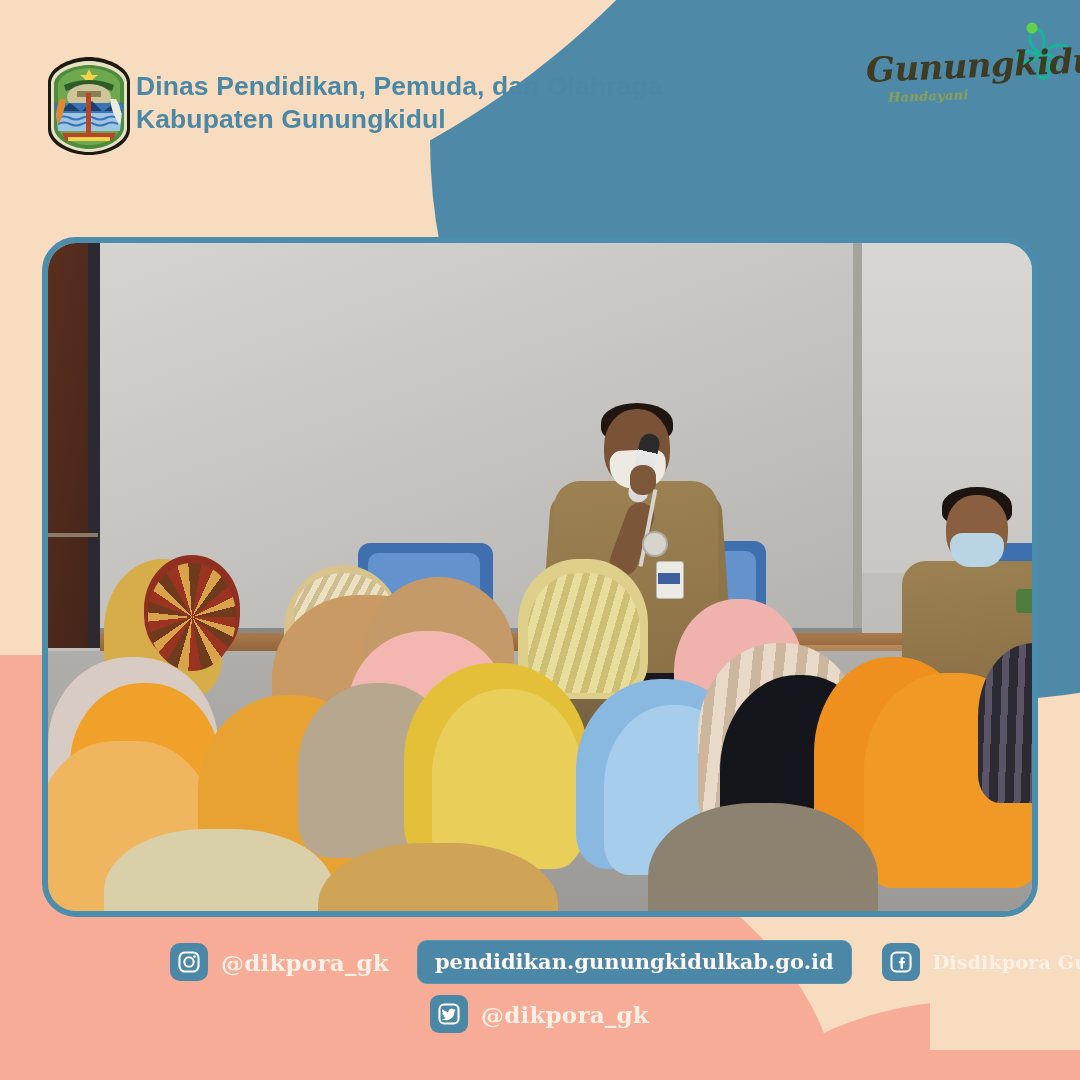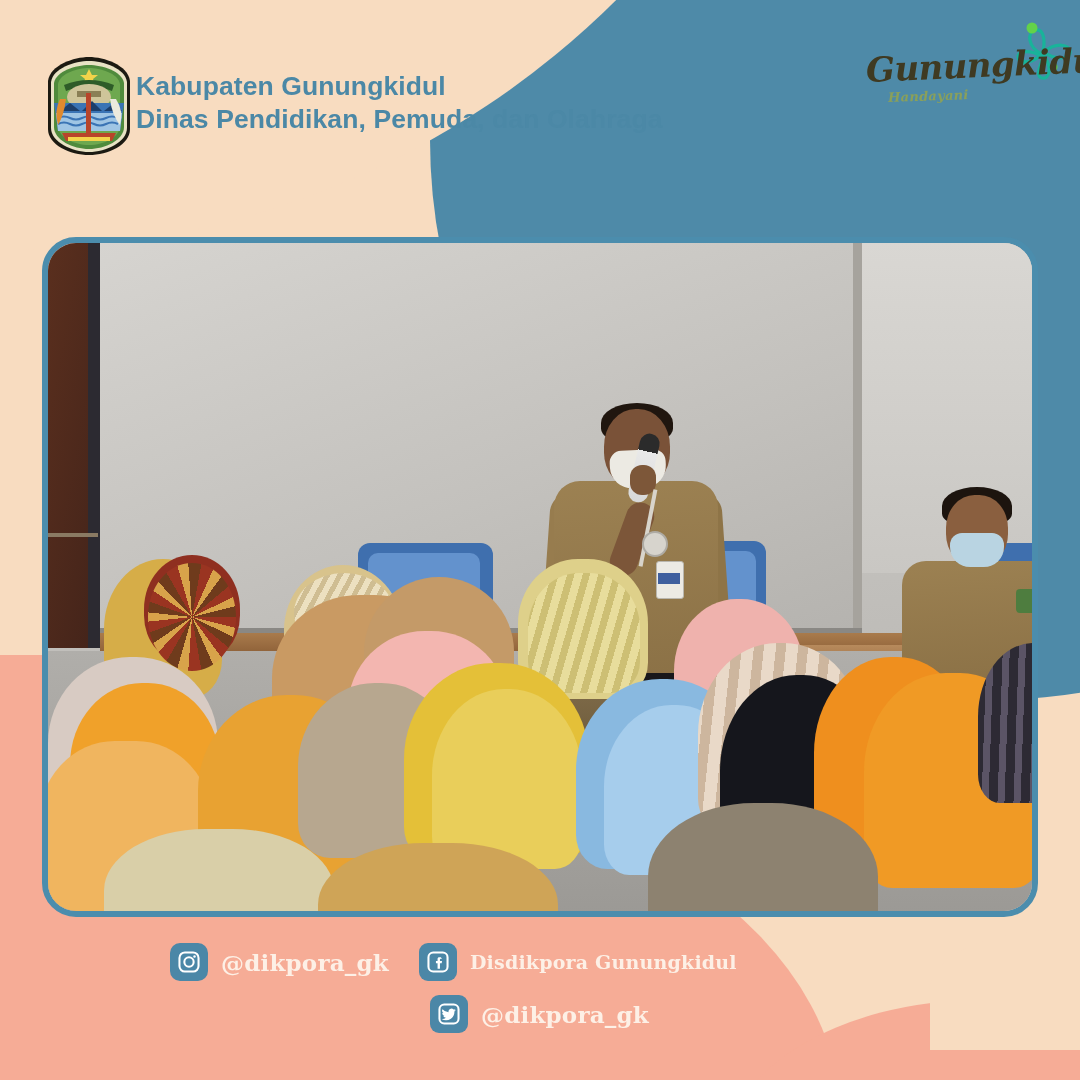--- a/index.html
+++ b/index.html
@@ -213,22 +213,22 @@
         </g>
         <rect x="44" y="38" width="5" height="44" fill="#b8452a"></rect>
         <path d="M18 44 q-6 12 -2 26 q6 -10 8 -26 z" fill="#e08a2e"></path>
         <path d="M74 44 q8 12 4 26 q-8 -10 -10 -26 z" fill="#eceadd"></path>
         <path d="M20 78 L74 78 L70 86 L24 86 Z" fill="#b8452a"></path>
         <rect x="26" y="82" width="42" height="4" fill="#f3d34a"></rect>
       </svg>
     </div>
 
     <div class="title-block">
+      <div class="title-line">Dinas Pendidikan, Pemuda, dan Olahraga</div>
       <div class="title-line">Kabupaten Gunungkidul</div>
-      <div class="title-line">Dinas Pendidikan, Pemuda, dan Olahraga</div>
     </div>
 
     <div class="brand">
       <div class="brand-flourish">
         <svg viewBox="0 0 76 64" width="76" height="64">
           <g fill="none" stroke="#19b39a" stroke-width="3.2" stroke-linecap="round">
             <path d="M40 34 C26 28 24 12 34 10 C42 9 44 22 40 34 Z"></path>
             <path d="M42 32 C54 22 68 24 68 32 C68 40 52 40 42 32 Z"></path>
             <path d="M38 36 C28 44 16 44 16 37 C16 30 30 30 38 36 Z"></path>
             <path d="M42 36 C50 46 48 60 40 58 C33 56 38 46 42 36 Z"></path>
@@ -344,20 +344,21 @@
 
       <div class="ficon">
         <svg viewBox="0 0 24 24" width="26" height="26" fill="none" stroke="#ffffff" stroke-width="1.9">
           <rect x="3.2" y="3.2" width="17.6" height="17.6" rx="5"></rect>
           <circle cx="12" cy="12" r="4.3"></circle>
           <circle cx="17.1" cy="6.9" r="1.15" fill="#ffffff" stroke="none"></circle>
         </svg>
       </div>
       <div class="flabel">@dikpora_gk</div>
 
+      <div class="pill">pendidikan.gunungkidulkab.go.id</div>
 
       <div class="ficon fb gapfb">
         <svg viewBox="0 0 24 24" width="26" height="26" fill="none" stroke="#ffffff" stroke-width="1.9">
           <rect x="3.2" y="3.2" width="17.6" height="17.6" rx="4.4"></rect>
           <path d="M14.6 7.6h-1.4c-1 0-1.6.6-1.6 1.7V11h-1.5v2.1h1.5v5.1h2.2v-5.1h1.6l.3-2.1h-1.9V9.6c0-.4.2-.6.7-.6h1.2z" fill="#ffffff" stroke="none"></path>
         </svg>
       </div>
       <div class="flabel small">Disdikpora Gunungkidul</div>
     </div>
 

